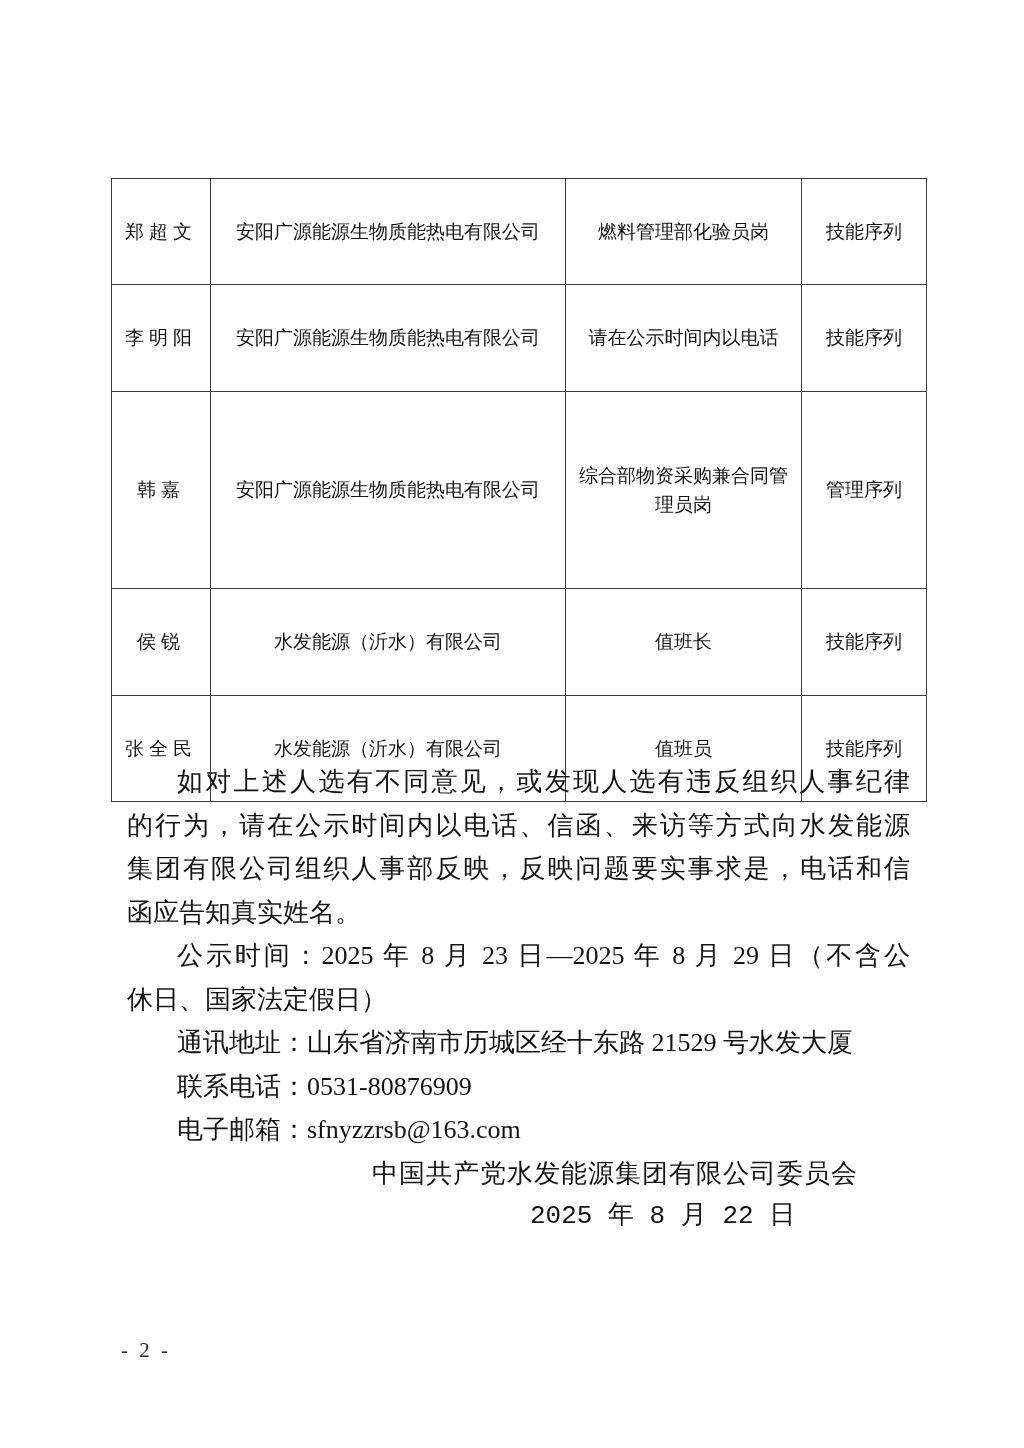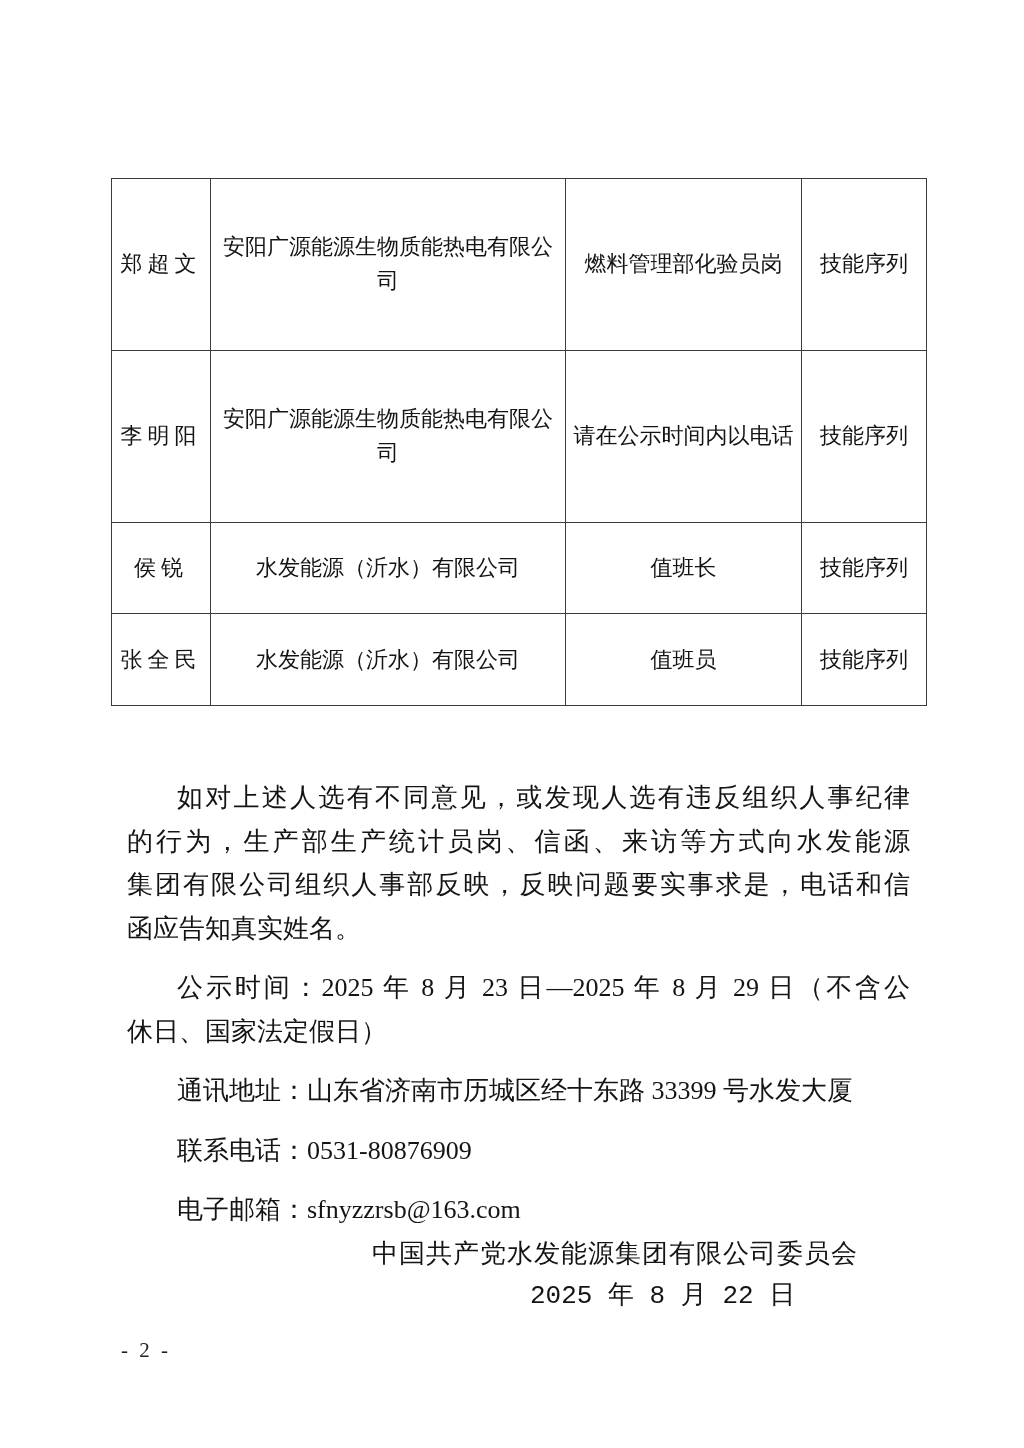--- a/index.html
+++ b/index.html
@@ -13,24 +13,24 @@
     color: #141414;
     overflow: hidden;
   }
 
   
   table.personnel {
     position: absolute;
     left: 111px;
     top: 178px;
     width: 815px;
-    height: 528px;
+    height: 624px;
     border-collapse: collapse;
     table-layout: fixed;
-    font-size: 22px;
+    font-size: 19px;
   }
   table.personnel td {
     border: 1px solid #3c3c3c;
     text-align: center;
     vertical-align: middle;
     padding: 2px 6px;
     line-height: 1.55;
   }
   td.col-name     { letter-spacing: 5px; }
   td.col-position { padding: 2px 10px; }
@@ -39,21 +39,21 @@
   .body-text {
     position: absolute;
     left: 127px;
     top: 760px;
     width: 783px;
     font-size: 26px;
     line-height: 43.5px;
     white-space: nowrap;
   }
   .line          { height: 43.5px; }
-  .line.indent   { text-indent: 50px; margin-top: 16px; }
+  .line.indent   { text-indent: 50px; }
   .line.justify  { white-space: normal; text-align: justify; text-align-last: justify; }
   .line.sig-committee { padding-left: 245px; letter-spacing: 1px; }
   .line.sig-date      { padding-left: 403px; font-family: Liberation Mono, monospace; }
 
   
   .page-number {
     position: absolute;
     left: 121px;
     top: 1338px;
     font-size: 21px;
@@ -80,42 +80,48 @@
         <td class="col-position">燃料管理部化验员岗</td>
         <td class="col-sequence">技能序列</td>
       </tr>
       <tr>
         <td class="col-name">李明阳</td>
         <td class="col-company">安阳广源能源生物质能热电有限公司</td>
         <td class="col-position">请在公示时间内以电话</td>
         <td class="col-sequence">技能序列</td>
       </tr>
       <tr>
+        <td class="col-name">韩嘉</td>
+        <td class="col-company">安阳广源能源生物质能热电有限公司</td>
+        <td class="col-position">综合部物资采购兼合同管理员岗</td>
+        <td class="col-sequence">管理序列</td>
+      </tr>
+      <tr>
         <td class="col-name">侯锐</td>
         <td class="col-company">水发能源（沂水）有限公司</td>
         <td class="col-position">值班长</td>
         <td class="col-sequence">技能序列</td>
       </tr>
       <tr>
         <td class="col-name">张全民</td>
         <td class="col-company">水发能源（沂水）有限公司</td>
         <td class="col-position">值班员</td>
         <td class="col-sequence">技能序列</td>
       </tr>
     </tbody>
   </table>
 
   <div class="body-text">
     <div class="line indent justify">如对上述人选有不同意见，或发现人选有违反组织人事纪律</div>
-    <div class="line justify">的行为，生产部生产统计员岗、信函、来访等方式向水发能源</div>
+    <div class="line justify">的行为，请在公示时间内以电话、信函、来访等方式向水发能源</div>
     <div class="line justify">集团有限公司组织人事部反映，反映问题要实事求是，电话和信</div>
     <div class="line">函应告知真实姓名。</div>
     <div class="line indent justify">公示时间：2025 年 8 月 23 日—2025 年 8 月 29 日（不含公</div>
     <div class="line">休日、国家法定假日）</div>
-    <div class="line indent">通讯地址：山东省济南市历城区经十东路 33399 号水发大厦</div>
+    <div class="line indent">通讯地址：山东省济南市历城区经十东路 21529 号水发大厦</div>
     <div class="line indent">联系电话：0531-80876909</div>
     <div class="line indent">电子邮箱：sfnyzzrsb@163.com</div>
     <div class="line sig-committee">中国共产党水发能源集团有限公司委员会</div>
     <div class="line sig-date">2025 年 8 月 22 日</div>
   </div>
 
   <div class="page-number">- 2 -</div>
 
 </div>
 

